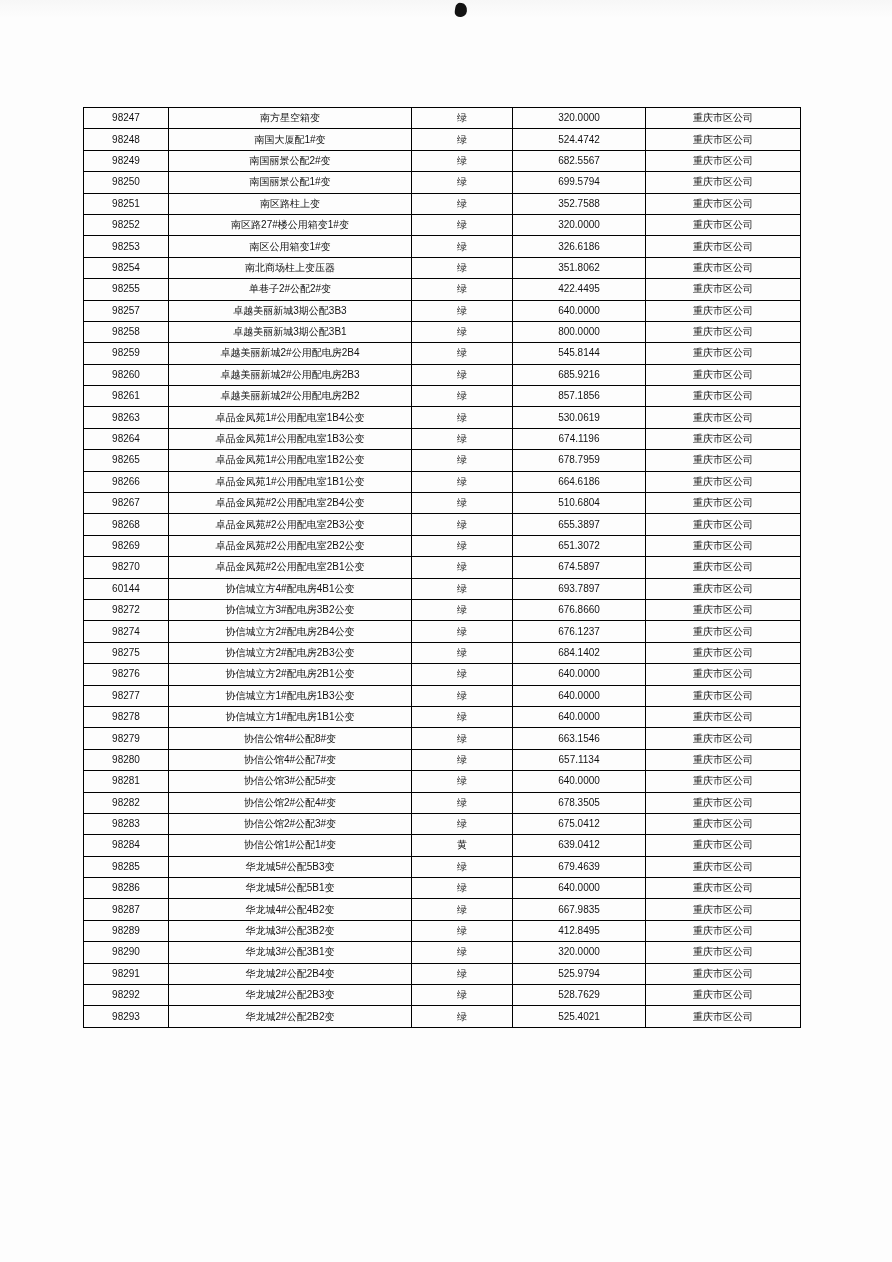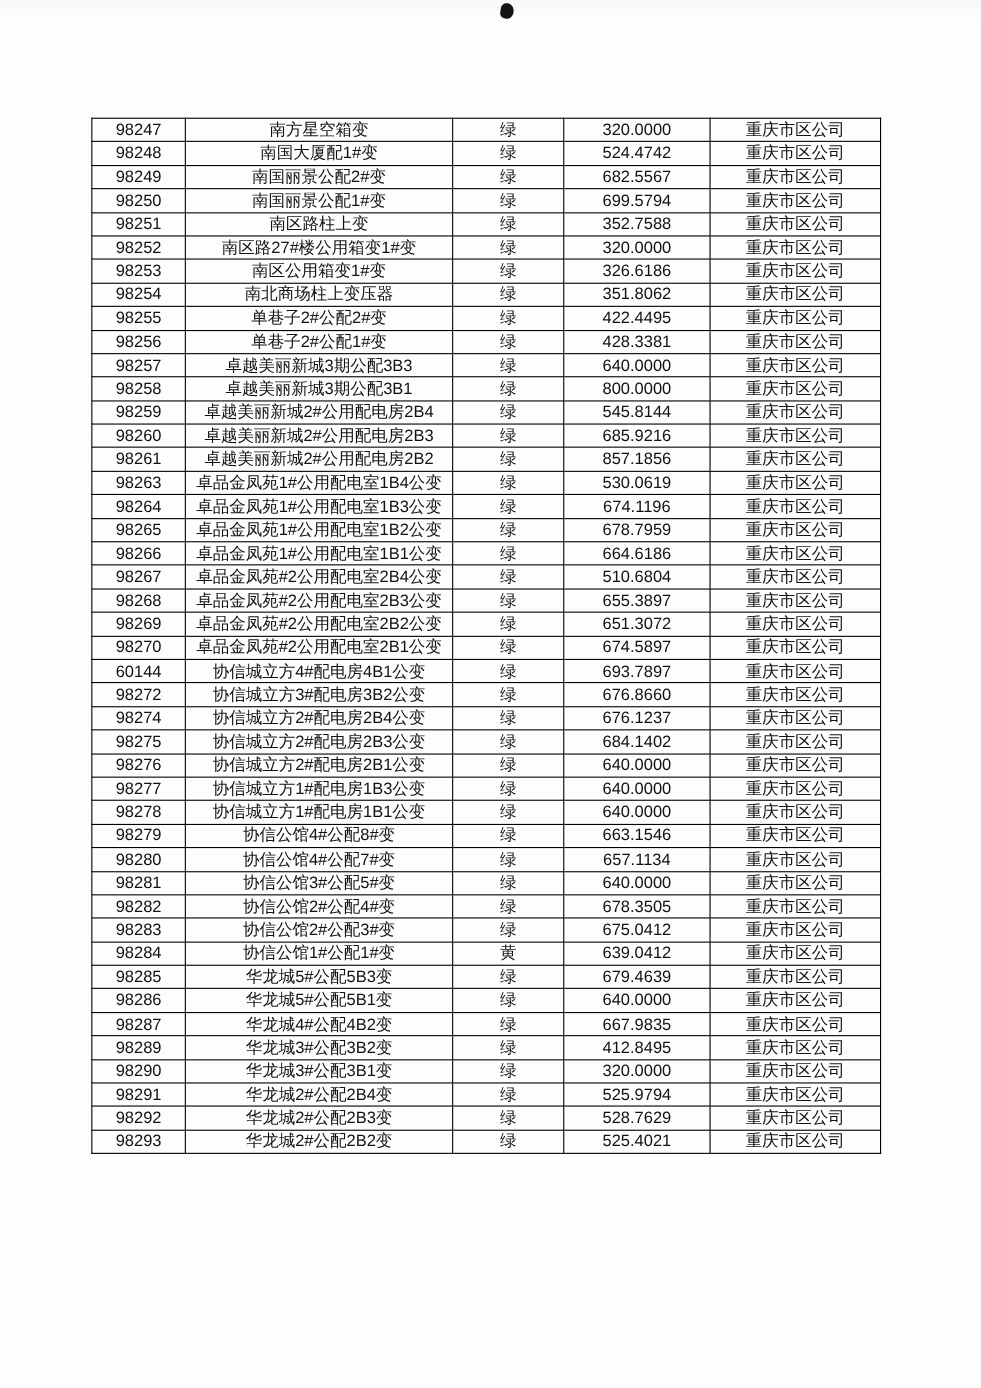--- a/index.html
+++ b/index.html
@@ -30,21 +30,21 @@
     border-radius: 45% 60% 55% 40%;
     transform: rotate(8deg);
   }
   table.data-table {
     position: absolute;
     left: 83px;
     top: 107px;
     width: 717px;
     border-collapse: collapse;
     table-layout: fixed;
-    font-size: 15px;
+    font-size: 10px;
     line-height: 1;
   }
   table.data-table td {
     border: 1px solid #000;
     height: 20.4px;
     padding: 0 2px;
     text-align: center;
     vertical-align: middle;
     white-space: nowrap;
     overflow: hidden;
@@ -136,27 +136,20 @@
         </tr>
 
         <tr>
           <td>98255</td>
           <td>单巷子2#公配2#变</td>
           <td>绿</td>
           <td>422.4495</td>
           <td>重庆市区公司</td>
         </tr>
 
-        <tr>
-          <td>98256</td>
-          <td>单巷子2#公配1#变</td>
-          <td>绿</td>
-          <td>428.3381</td>
-          <td>重庆市区公司</td>
-        </tr>
 
         <tr>
           <td>98257</td>
           <td>卓越美丽新城3期公配3B3</td>
           <td>绿</td>
           <td>640.0000</td>
           <td>重庆市区公司</td>
         </tr>
 
         <tr>

